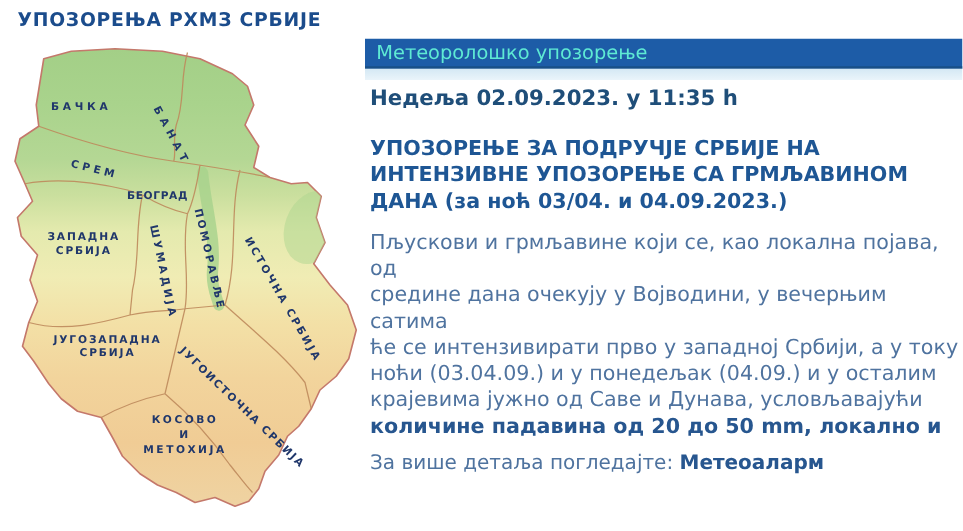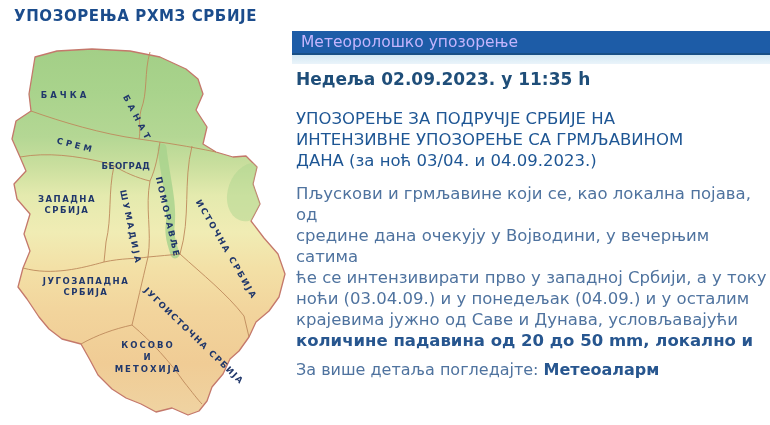--- a/index.html
+++ b/index.html
@@ -5,35 +5,35 @@
   html,body{margin:0;padding:0;}
   body{
     width:770px;height:425px;position:relative;overflow:hidden;
     background:#ffffff;
     font-family:"DejaVu Sans","Liberation Sans",sans-serif;
   }
   .site-title{
     position:absolute;left:14px;top:7px;
     font-size:15px;font-weight:bold;color:#1B4C8C;letter-spacing:.6px;
   }
-  .map-wrap{position:absolute;left:2px;top:42px;width:290px;height:380px;text-decoration:underline;}
+  .map-wrap{position:absolute;left:2px;top:32px;width:290px;height:380px;text-decoration:underline;}
   .map-wrap svg{display:block;}
   .map-label{
     font-family:"DejaVu Sans","Liberation Sans",sans-serif;
     font-weight:bold;fill:#20376B;font-size:8.5px;
   }
   .panel{position:absolute;left:292px;top:31px;width:478px;}
   .bar{
-    background:#1D5CA7;color:#c4b5fd;height:22px;line-height:22px;
+    background:#1D5CA7;color:#5eead4;height:22px;line-height:22px;
     font-size:15.5px;padding-left:9px;border-bottom:2px solid #194F86;
   }
   .stripe{height:9px;background:linear-gradient(#D4E8F4,#EAF4FA);}
   .content{padding:2px 0 0 4px;}
   .date{font-size:17px;font-weight:bold;color:#1F4E79;margin-top:3px;}
-  .headline{margin-top:19px;font-size:16.5px;font-weight:normal;color:#1E5694;line-height:21px;}
+  .headline{margin-top:19px;font-size:16.5px;font-weight:bold;color:#1E5694;line-height:21px;}
   .bodytext{margin-top:12px;font-size:16.5px;color:#4F739F;line-height:21px;}
   .bodytext .b{font-weight:bold;color:#27568F;}
   .footer{margin-top:9px;font-size:16px;color:#4F739F;}
   .footer .link{font-weight:bold;color:#27568F;cursor:pointer;text-decoration:none;}
 </style>
 </head>
 <body>
 
 <div class="site-title">УПОЗОРЕЊА РХМЗ СРБИЈЕ</div>
 

